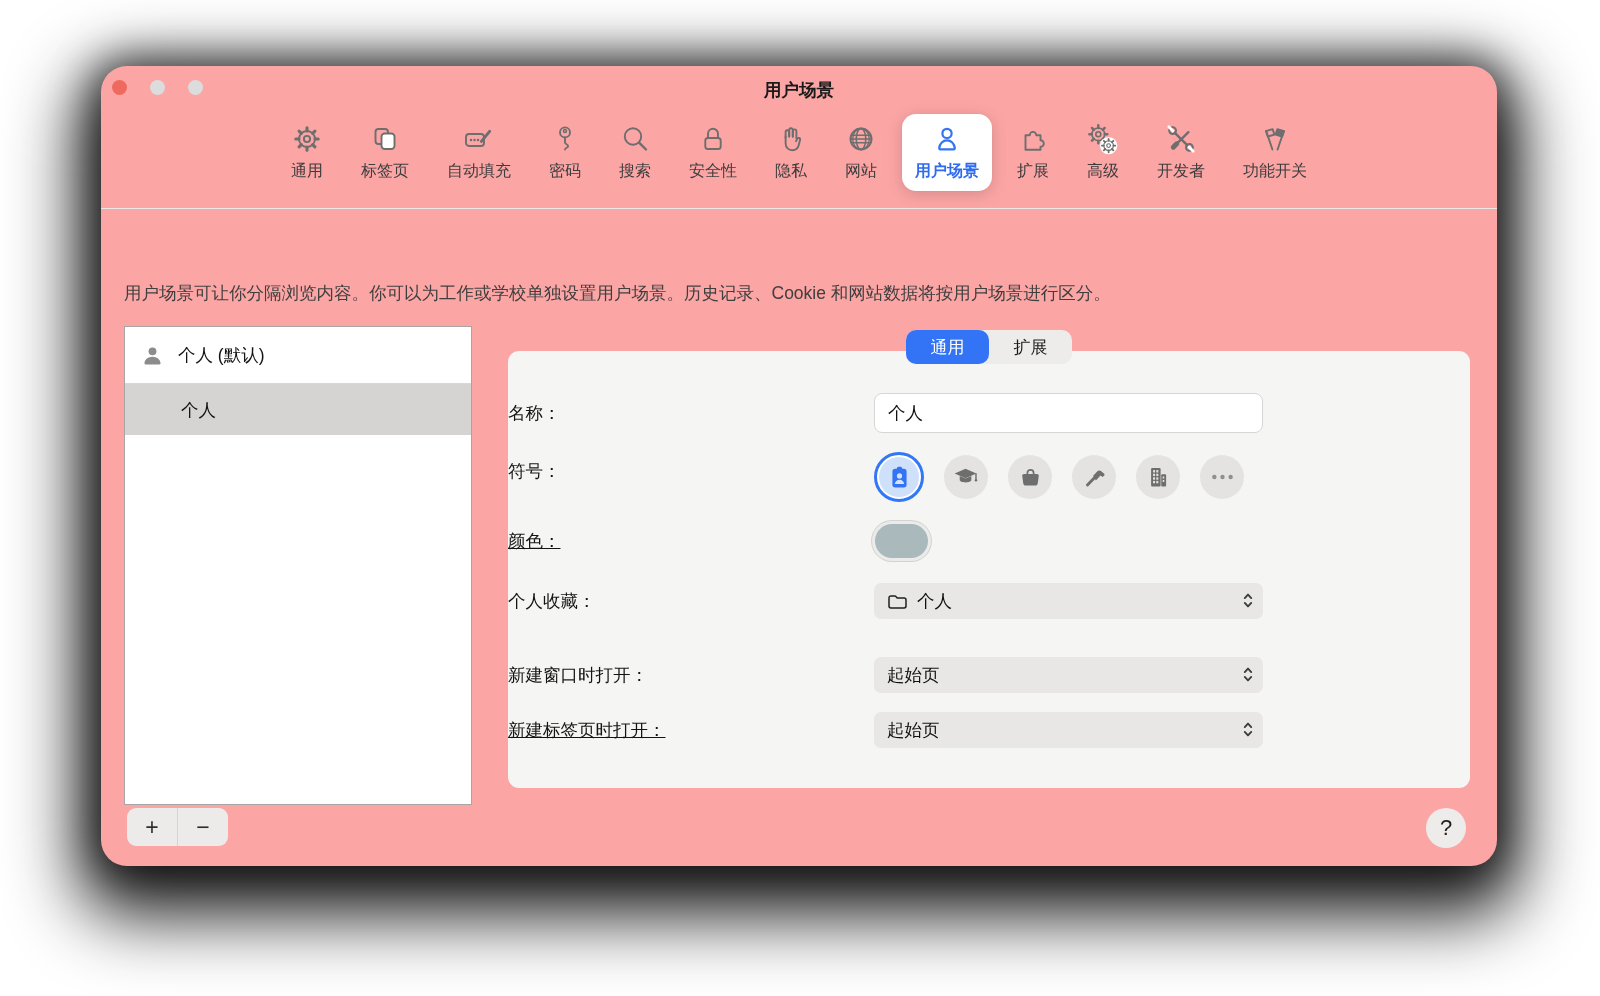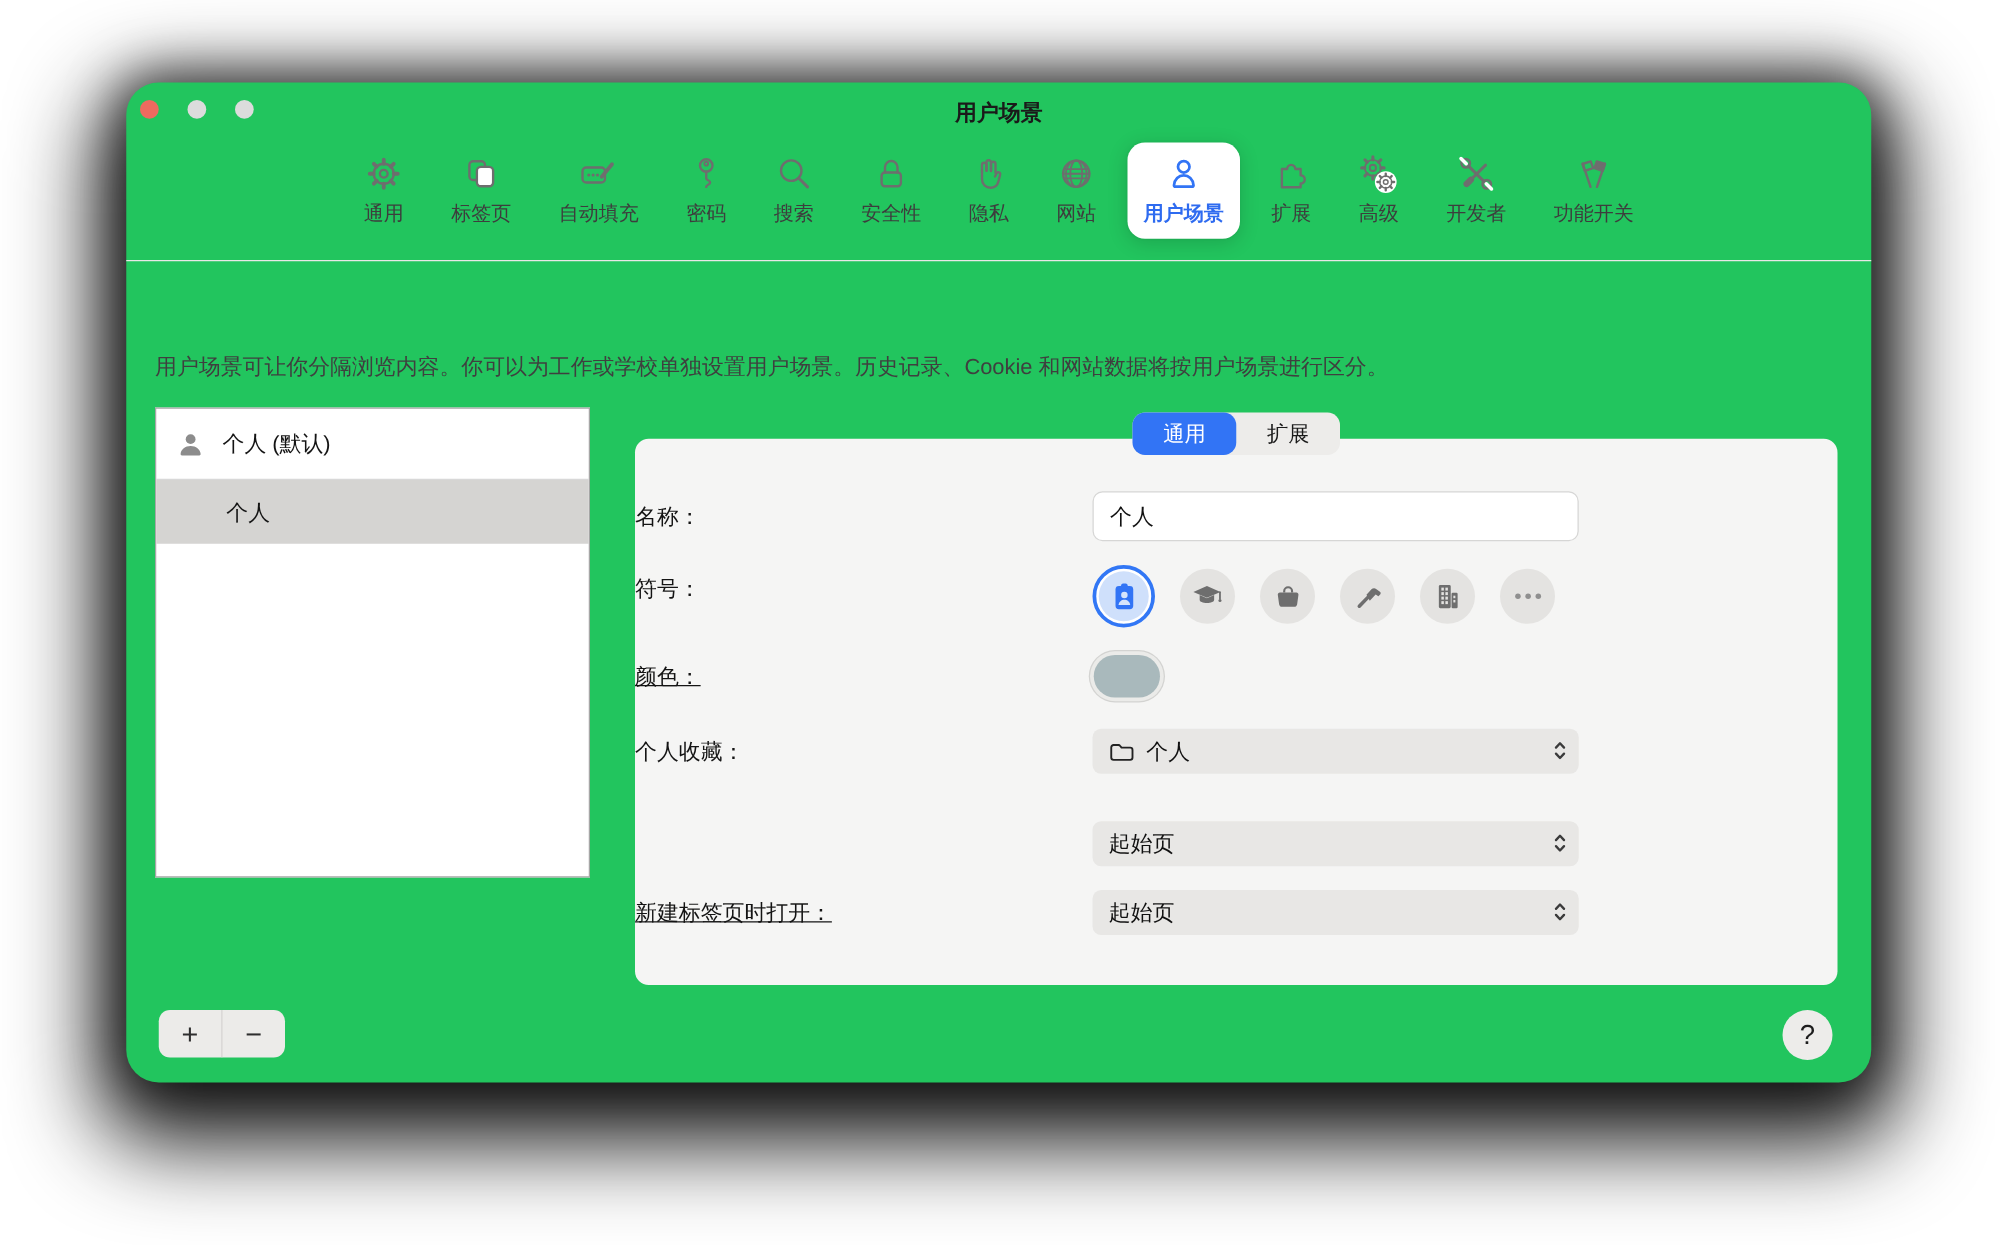--- a/index.html
+++ b/index.html
@@ -4,21 +4,21 @@
 <style>
   html,body{margin:0;padding:0;}
   body{
     width:1600px;height:996px;position:relative;overflow:hidden;
     background:#ffffff;
     font-family:"Liberation Sans", sans-serif;
     -webkit-font-smoothing:antialiased;
   }
   .window{
     position:absolute;left:101px;top:66px;width:1396px;height:800px;
-    background:#22c55e;border-radius:26px;
+    background:#fca5a5;border-radius:26px;
     box-shadow:0 28px 70px 22px rgba(0,0,0,0.88), 0 0 38px 8px rgba(0,0,0,0.5);
   }
   
   .traffic{position:absolute;top:14px;left:11px;display:flex;gap:23px;}
   .tl{width:15px;height:15px;border-radius:50%;}
   .tl.red{background:#ee6a5f;}
   .tl.gray{background:#dcdcdc;}
   .win-title{position:absolute;top:12px;left:0;right:0;text-align:center;
     font-size:17.5px;font-weight:700;color:#1a1a1a;}
   
@@ -31,21 +31,21 @@
   .tb-item.selected{background:#ffffff;
     box-shadow:0 3px 16px rgba(0,0,0,0.16), 0 0 2px rgba(0,0,0,0.05);}
   .tb-item.selected .tlabel{color:#2e6bf0;font-weight:600;}
   .toolbar-sep{position:absolute;top:142px;left:0;right:0;height:1px;background:#e8e8e7;}
   .oicon{stroke:#6e6e6e;fill:none;stroke-width:1.9;stroke-linecap:round;stroke-linejoin:round;}
   svg{display:block;}
   
   .desc{position:absolute;top:178px;left:23px;width:1330px;font-size:17.5px;
     color:#3f3f3f;white-space:nowrap;margin-top:37px;}
   
-  .profiles-list{position:absolute;left:23px;top:260px;width:348px;height:376px;
+  .profiles-list{position:absolute;left:23px;top:260px;width:348px;height:479px;
     background:#fff;border:1px solid #a6a6a6;box-sizing:border-box;}
   .pl-header{height:57px;display:flex;align-items:center;gap:15px;padding-left:17px;
     border-bottom:1px solid #d8d8d8;box-sizing:border-box;font-size:17.5px;color:#141414;}
   .pl-row{height:51px;display:flex;align-items:center;padding-left:56px;
     font-size:17.5px;color:#141414;}
   .pl-row.selected{background:#d5d4d2;}
   .list-btns{position:absolute;left:26px;top:742px;width:101px;height:38px;
     background:#ecebe9;border-radius:9px;display:flex;overflow:hidden;}
   .lb{flex:1;display:flex;align-items:center;justify-content:center;
     font-size:23px;color:#2e2e2e;}
@@ -374,20 +374,21 @@
       </svg>
     </span>
     <span>个人</span>
     <span class="chev">
       <svg viewBox="0 0 13 20" width="12" height="19" fill="none" stroke="#3b3b3b" stroke-width="2" stroke-linecap="round" stroke-linejoin="round">
         <path d="M3 7.4 6.5 3.6 10 7.4 M3 12.6 6.5 16.4 10 12.6"></path>
       </svg>
     </span>
   </div>
 
+  <div class="row-label" style="top:591px;line-height:36px;">新建窗口时打开：</div>
   <div class="popup" style="top:591px;">
     <span>起始页</span>
     <span class="chev">
       <svg viewBox="0 0 13 20" width="12" height="19" fill="none" stroke="#3b3b3b" stroke-width="2" stroke-linecap="round" stroke-linejoin="round">
         <path d="M3 7.4 6.5 3.6 10 7.4 M3 12.6 6.5 16.4 10 12.6"></path>
       </svg>
     </span>
   </div>
 
   <div class="row-label" style="top:646px;line-height:36px;text-decoration:underline;">新建标签页时打开：</div>

